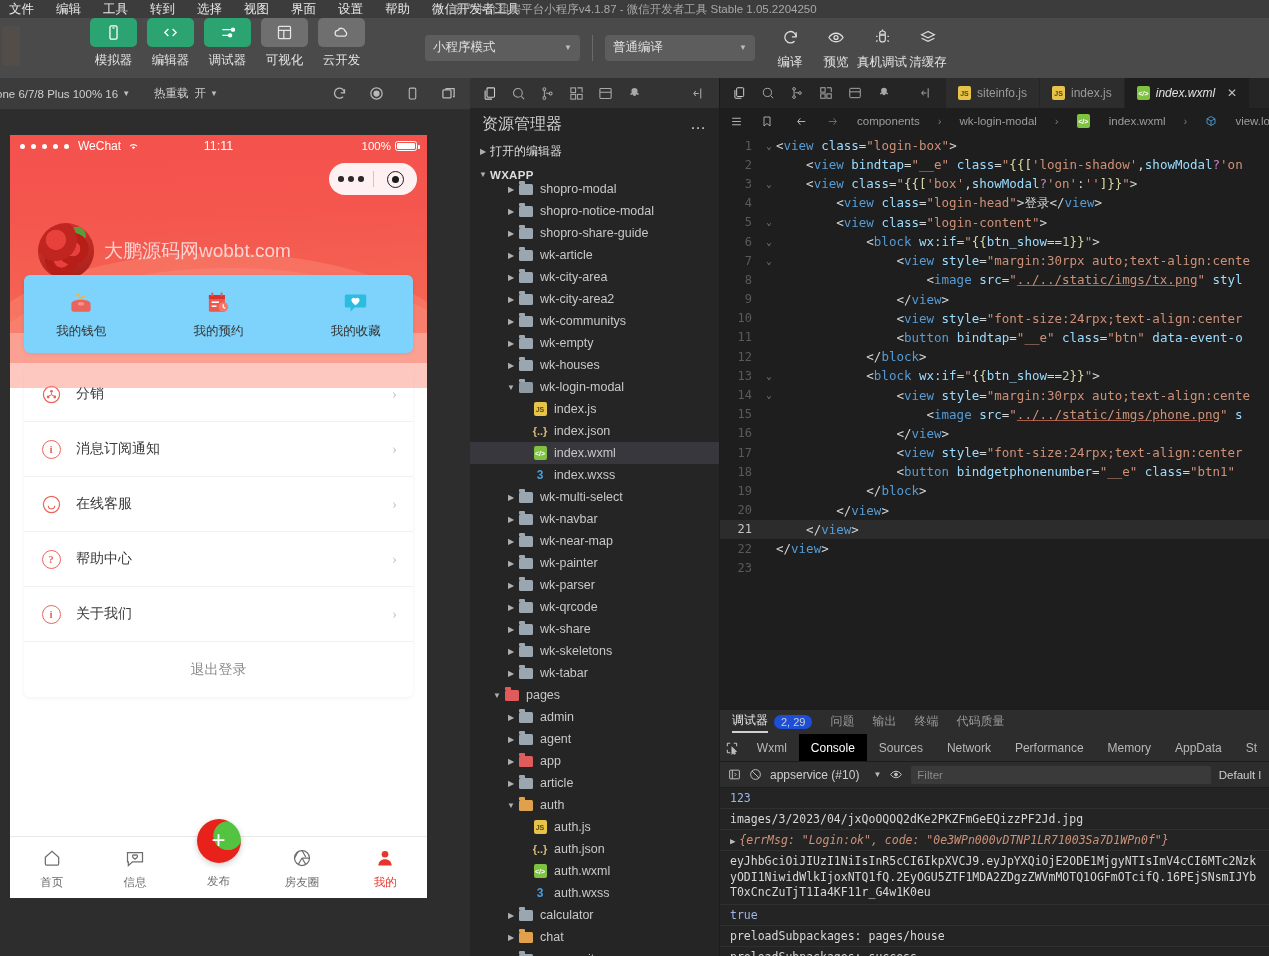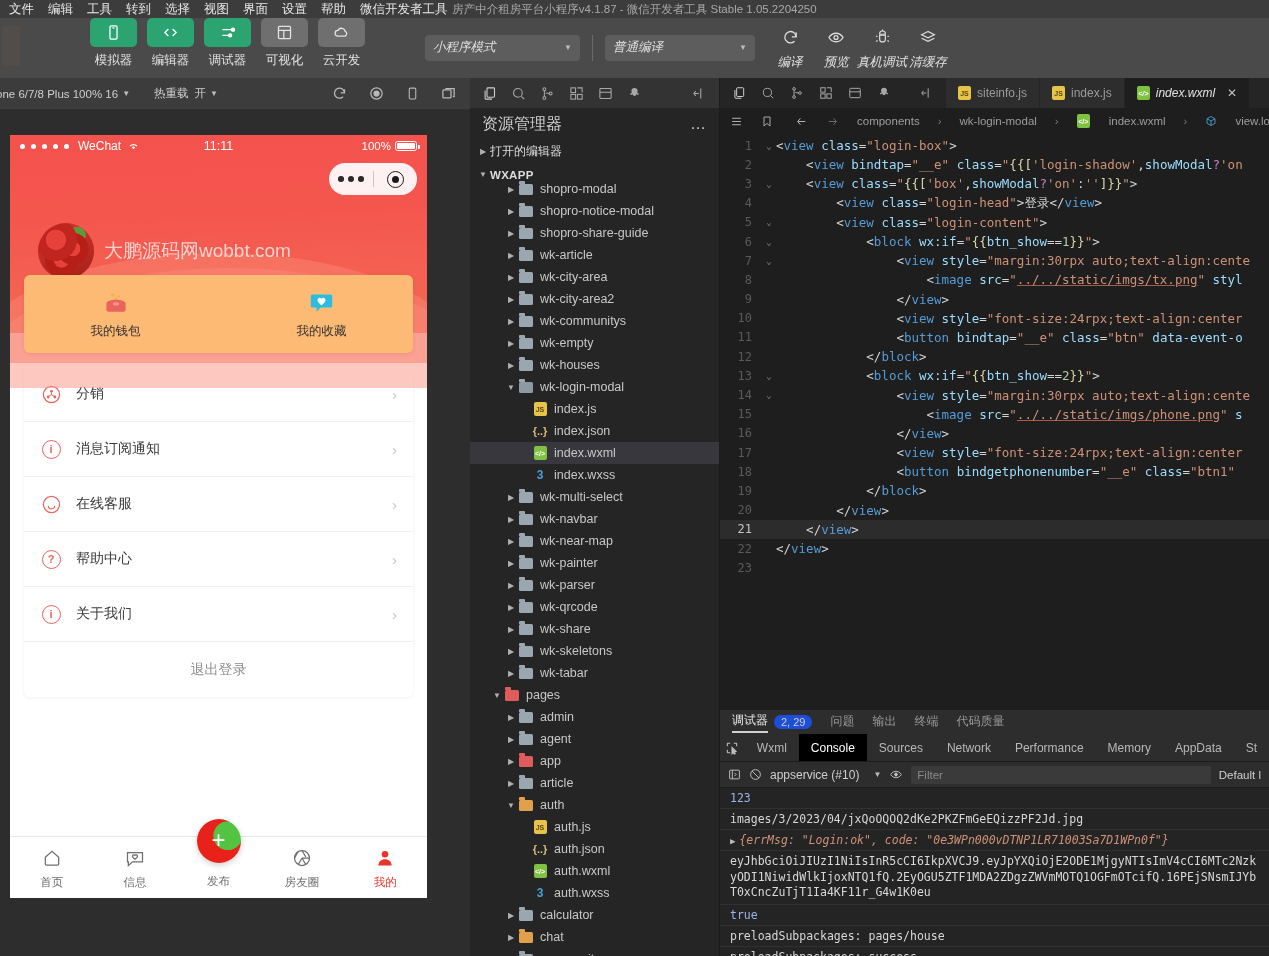--- a/index.html
+++ b/index.html
@@ -12,21 +12,21 @@
     font-size: 12px;
   }
   .app { position: relative; width: 1269px; height: 956px; background: #2d2d2d; }
 
   
   .titlebar {
     position: absolute; top: 0; left: 0; width: 1269px; height: 18px;
     background: #3c3c3c; display: flex; align-items: center;
     overflow: hidden;
   }
-  .menu-row { display: flex; align-items: center; gap: 0px; padding-left: 2px; flex: 0 0 auto; }
+  .menu-row { display: flex; align-items: center; gap: 8px; padding-left: 2px; flex: 0 0 auto; }
   .menu-item { color: #e8e8e8; font-size: 12.5px; padding: 0 7px; line-height: 18px; white-space: nowrap; }
   .win-title {
     position: absolute; left: 0; right: 0; text-align: center;
     color: #a8a8a8; font-size: 11.5px; line-height: 18px; pointer-events: none;
     white-space: nowrap;
   }
 
   
   .toolbar {
     position: absolute; top: 18px; left: 0; width: 1269px; height: 60px;
@@ -36,21 +36,21 @@
   .tb-group { display: flex; align-items: flex-start; margin-left: 70px; gap: 10px; }
   .tb-btn { width: 47px; display: flex; flex-direction: column; align-items: center; cursor: pointer; }
   .tb-icon {
     width: 47px; height: 29px; border-radius: 5px; display: flex;
     align-items: center; justify-content: center;
   }
   .tb-icon.green { background: #2ba471; }
   .tb-icon.grey { background: #6f6f6f; }
   .tb-label { margin-top: 5px; font-size: 12.5px; color: #e3e3e3; white-space: nowrap; }
 
-  .tb-mid { display: flex; align-items: center; margin-left: 60px; margin-top: 6px; gap: 0px; font-style: italic; }
+  .tb-mid { display: flex; align-items: center; margin-left: 60px; margin-top: 6px; gap: 0px; }
   .tb-select {
     height: 26px; background: #5d5d5d; border-radius: 4px; color: #e0e0e0;
     font-size: 12.5px; display: flex; align-items: center; padding: 0 8px;
     min-width: 150px; justify-content: space-between; cursor: pointer;
   }
   .tb-sep { width: 1px; height: 26px; background: #6a6a6a; margin: 0 12px; }
   .tb-act-group { display: flex; margin-left: 12px; }
   .tb-act { width: 46px; display: flex; flex-direction: column; align-items: center; cursor: pointer;}
   .tb-act .ic { height: 26px; display: flex; align-items: center; justify-content: center; }
   .tb-act .lb { font-size: 12.5px; color: #e3e3e3; margin-top: 4px; white-space: nowrap;}
@@ -118,36 +118,36 @@
                 radial-gradient(circle at 62% 46%, #e8403a 0 16%, #b71e18 17% 34%, transparent 35%),
                 radial-gradient(circle at 42% 66%, #e8403a 0 15%, #b71e18 16% 33%, transparent 34%),
                 radial-gradient(circle at 70% 22%, #5a9b3a 0 14%, transparent 15%),
                 radial-gradient(circle at 30% 16%, #4e8f33 0 12%, transparent 13%),
                 linear-gradient(160deg,#d8362f,#a5201a);
     flex: 0 0 auto;
   }
   .hero-name { margin-left: 10px; font-size: 19px; color: rgba(255,255,255,.72); font-weight: 500; white-space: nowrap;}
 
   .quick-card {
-    margin: -58px 14px 0 14px; background: #fdba74; border-radius: 6px;
+    margin: -58px 14px 0 14px; background: #7dd3fc; border-radius: 6px;
     height: 78px; display: flex; position: relative; z-index: 5;
     box-shadow: 0 1px 4px rgba(0,0,0,.08);
     gap: 23px;
   }
   .qc-item { flex:1; display:flex; flex-direction:column; align-items:center; justify-content:center; cursor:pointer;}
   .qc-ic { height: 26px; display: flex; align-items: flex-end; }
   .qc-lb { font-size: 12.5px; color: #333; margin-top: 8px; }
 
   .menu-card {
     margin: 14px 14px 0 14px; background: #fff; border-radius: 6px;
     box-shadow: 0 1px 4px rgba(0,0,0,.06); overflow: hidden;
   }
   .mrow {
     display: flex; align-items: center; height: 55px; padding: 0 16px;
-    border-bottom: 1px solid #f0f0f0; cursor: pointer;
+    border-bottom: 1px solid #f0f0f0; cursor: pointer; font-family: Liberation Serif, serif;
   }
   .mrow-ic { width: 22px; height: 22px; flex: 0 0 auto; display:flex;align-items:center;justify-content:center;}
   .circ { width:19px;height:19px;border-radius:50%;border:1.4px solid #e8655c;display:flex;align-items:center;justify-content:center;color:#e8655c;font-size:11px;font-weight:600;}
   .mrow-lb { margin-left: 14px; font-size: 14px; color: #3a3a3a; flex: 1; }
   .chev { color: #c6c6c6; font-size: 15px; font-weight: 300; }
   .logout { height: 55px; display: flex; align-items: center; justify-content: center; font-size: 14px; color: #8a8a8a; cursor: pointer;}
 
   .tabbar {
     margin-top: auto; height: 62px; background: #fff; border-top: 1px solid #e8e8e8;
     display: flex; align-items: center; position: relative;
@@ -455,20 +455,35 @@
             <div class="qc-ic">
               <svg width="26" height="24" viewBox="0 0 32 30">
                 <circle cx="12" cy="5" r="2.2" fill="#f0b44a"></circle>
                 <circle cx="19" cy="7" r="1.8" fill="#f0b44a"></circle>
                 <circle cx="15.5" cy="9.5" r="2" fill="#f0b44a"></circle>
                 <path d="M4 16c0-3 5-5 12-5s12 2 12 5v7a3 3 0 01-3 3H7a3 3 0 01-3-3z" fill="#e8645c"></path>
                 <rect x="12" y="14" width="8" height="4" rx="2" fill="#f5938c"></rect>
               </svg>
             </div>
             <div class="qc-lb">我的钱包</div>
+          </div>
+          <div class="qc-item">
+            <div class="qc-ic">
+              <svg width="25" height="24" viewBox="0 0 30 30">
+                <rect x="3" y="5" width="20" height="21" rx="2" fill="#f0564c"></rect>
+                <rect x="3" y="5" width="20" height="5" fill="#d8342c"></rect>
+                <rect x="6" y="2" width="2.5" height="5" rx="1" fill="#f0564c"></rect>
+                <rect x="17.5" y="2" width="2.5" height="5" rx="1" fill="#f0564c"></rect>
+                <rect x="6.5" y="13" width="9" height="2" fill="#fff"></rect>
+                <rect x="6.5" y="18" width="6" height="2" fill="#fff"></rect>
+                <circle cx="21" cy="20" r="6" fill="#f2786c"></circle>
+                <path d="M21 16.5v3.8l2.5 1.4" stroke="#fff" stroke-width="1.6" fill="none"></path>
+              </svg>
+            </div>
+            <div class="qc-lb">我的预约</div>
           </div>
           <div class="qc-item">
             <div class="qc-ic">
               <svg width="25" height="23" viewBox="0 0 30 28">
                 <path d="M4 3h22a2 2 0 012 2v12a2 2 0 01-2 2H14l-5 5v-5H4a2 2 0 01-2-2V5a2 2 0 012-2z" fill="#2bbde0"></path>
                 <path d="M15 16s-5-3.2-5-6.2A2.8 2.8 0 0115 8.2 2.8 2.8 0 0120 9.8c0 3-5 6.2-5 6.2z" fill="#fff"></path>
               </svg>
             </div>
             <div class="qc-lb">我的收藏</div>
           </div>

